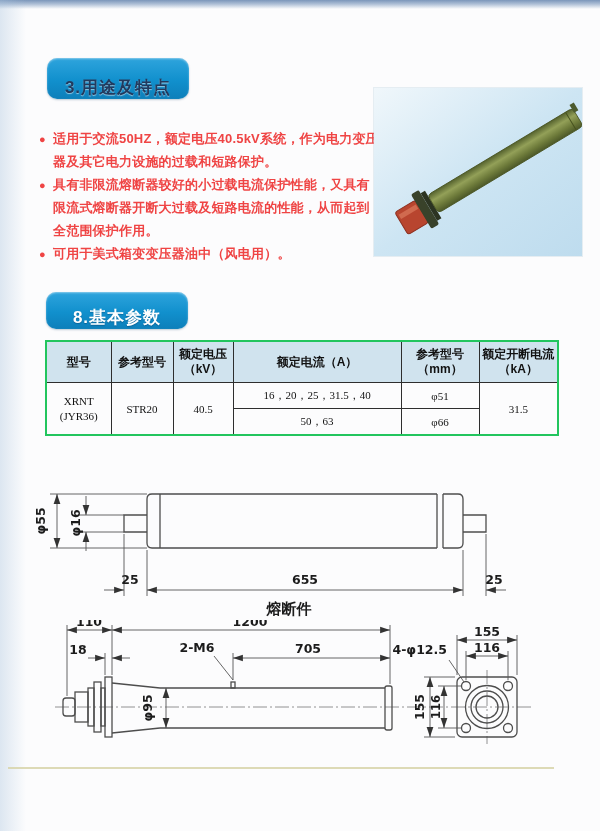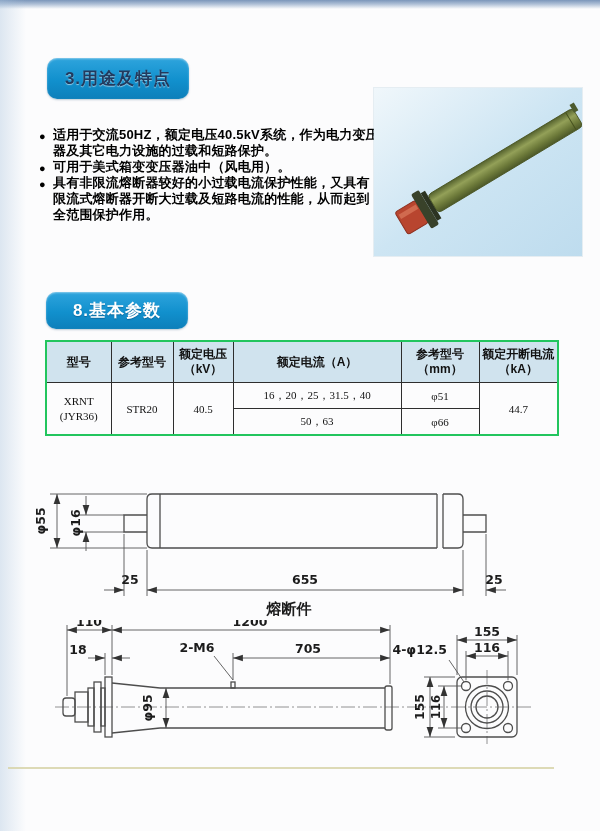--- a/index.html
+++ b/index.html
@@ -7,32 +7,32 @@
     position:relative;width:600px;height:831px;margin:0 auto;
     background:#fcfcfd;overflow:hidden;
     font-family:"Liberation Sans",sans-serif;color:#151515;
   }
   .top-strip{position:absolute;top:0;left:0;width:100%;height:9px;
     background:linear-gradient(to bottom,#7b96ba 0%,#aebfd6 45%,rgba(245,248,251,0) 100%);}
   .left-tint{position:absolute;top:0;left:0;width:26px;height:100%;
     background:linear-gradient(to right,rgba(168,195,221,.38),rgba(168,195,221,0));}
 
   .pill{
-    position:absolute;display:flex;align-items:center;justify-content:center;
+    position:absolute;display:flex;align-items:flex-end;justify-content:center;
     border-radius:10px;font-weight:bold;font-size:17px;letter-spacing:1px;
     background:linear-gradient(to bottom,#2ea4dd 0%,#1190cd 55%,#0d7fba 100%);
     box-shadow:inset 0 1px 2px rgba(255,255,255,.45),0 1px 2px rgba(0,60,100,.25);
   }
   .pill-usage{left:47px;top:58px;width:142px;height:41px;
     color:#223a5e;text-shadow:0 1px 1px rgba(255,255,255,.55);}
   .pill-params{left:46px;top:292px;width:142px;height:37px;
     color:#ffffff;text-shadow:0 1px 1px rgba(0,40,80,.35);}
 
   .bullets{position:absolute;left:39px;top:127px;width:342px;
-    font-size:13px;line-height:16px;font-weight:bold;letter-spacing:.2px;color:#000000;}
+    font-size:13px;line-height:23px;font-weight:bold;letter-spacing:.2px;color:#ef4444;}
   .bullet{position:relative;padding-left:14px;}
   .bullet::before{content:"●";position:absolute;left:0;top:1px;font-size:11px;}
 
   .photo{position:absolute;left:374px;top:88px;width:208px;height:168px;
     box-shadow:0 0 0 1px rgba(160,190,210,.25);}
 
   .spec-table{position:absolute;left:45px;top:340px;width:512px;
     border-collapse:collapse;table-layout:fixed;border:2px solid #22c55e;}
   .spec-table th,.spec-table td{border:1px solid #2e2e2e;text-align:center;
     vertical-align:middle;padding:1px 2px;}
@@ -60,22 +60,22 @@
 
   <div class="top-strip"></div>
   <div class="left-tint"></div>
 
   <div class="pill pill-usage">
     <span>3.用途及特点</span>
   </div>
 
   <div class="bullets">
     <div class="bullet">适用于交流50HZ，额定电压40.5kV系统，作为电力变压器及其它电力设施的过载和短路保护。</div>
+    <div class="bullet">具有非限流熔断器较好的小过载电流保护性能，又具有限流式熔断器开断大过载及短路电流的性能，从而起到全范围保护作用。</div>
     <div class="bullet">可用于美式箱变变压器油中（风电用）。</div>
-    <div class="bullet">具有非限流熔断器较好的小过载电流保护性能，又具有限流式熔断器开断大过载及短路电流的性能，从而起到全范围保护作用。</div>
   </div>
 
   <div class="photo">
     <svg width="208" height="168" viewBox="0 0 208 168">
       <defs>
         <linearGradient id="pbg" x1="0" y1="0" x2="1" y2="1">
           <stop offset="0" stop-color="#f0f7fb"></stop>
           <stop offset="0.5" stop-color="#cde5f3"></stop>
           <stop offset="1" stop-color="#bedcee"></stop>
         </linearGradient>
@@ -138,21 +138,21 @@
     </tr>
     <tr>
       <td rowspan="2">
         <span class="model-line">XRNT</span>
         <span class="model-line">(JYR36)</span>
       </td>
       <td rowspan="2">STR20</td>
       <td rowspan="2">40.5</td>
       <td>16，20，25，31.5，40</td>
       <td>φ51</td>
-      <td rowspan="2">44.7</td>
+      <td rowspan="2">31.5</td>
     </tr>
     <tr>
       <td>50，63</td>
       <td>φ66</td>
     </tr>
   </tbody>
     </table>
 
   <svg class="drawing" style="top:470px;height:160px" viewBox="0 0 600 160">
     <defs>

